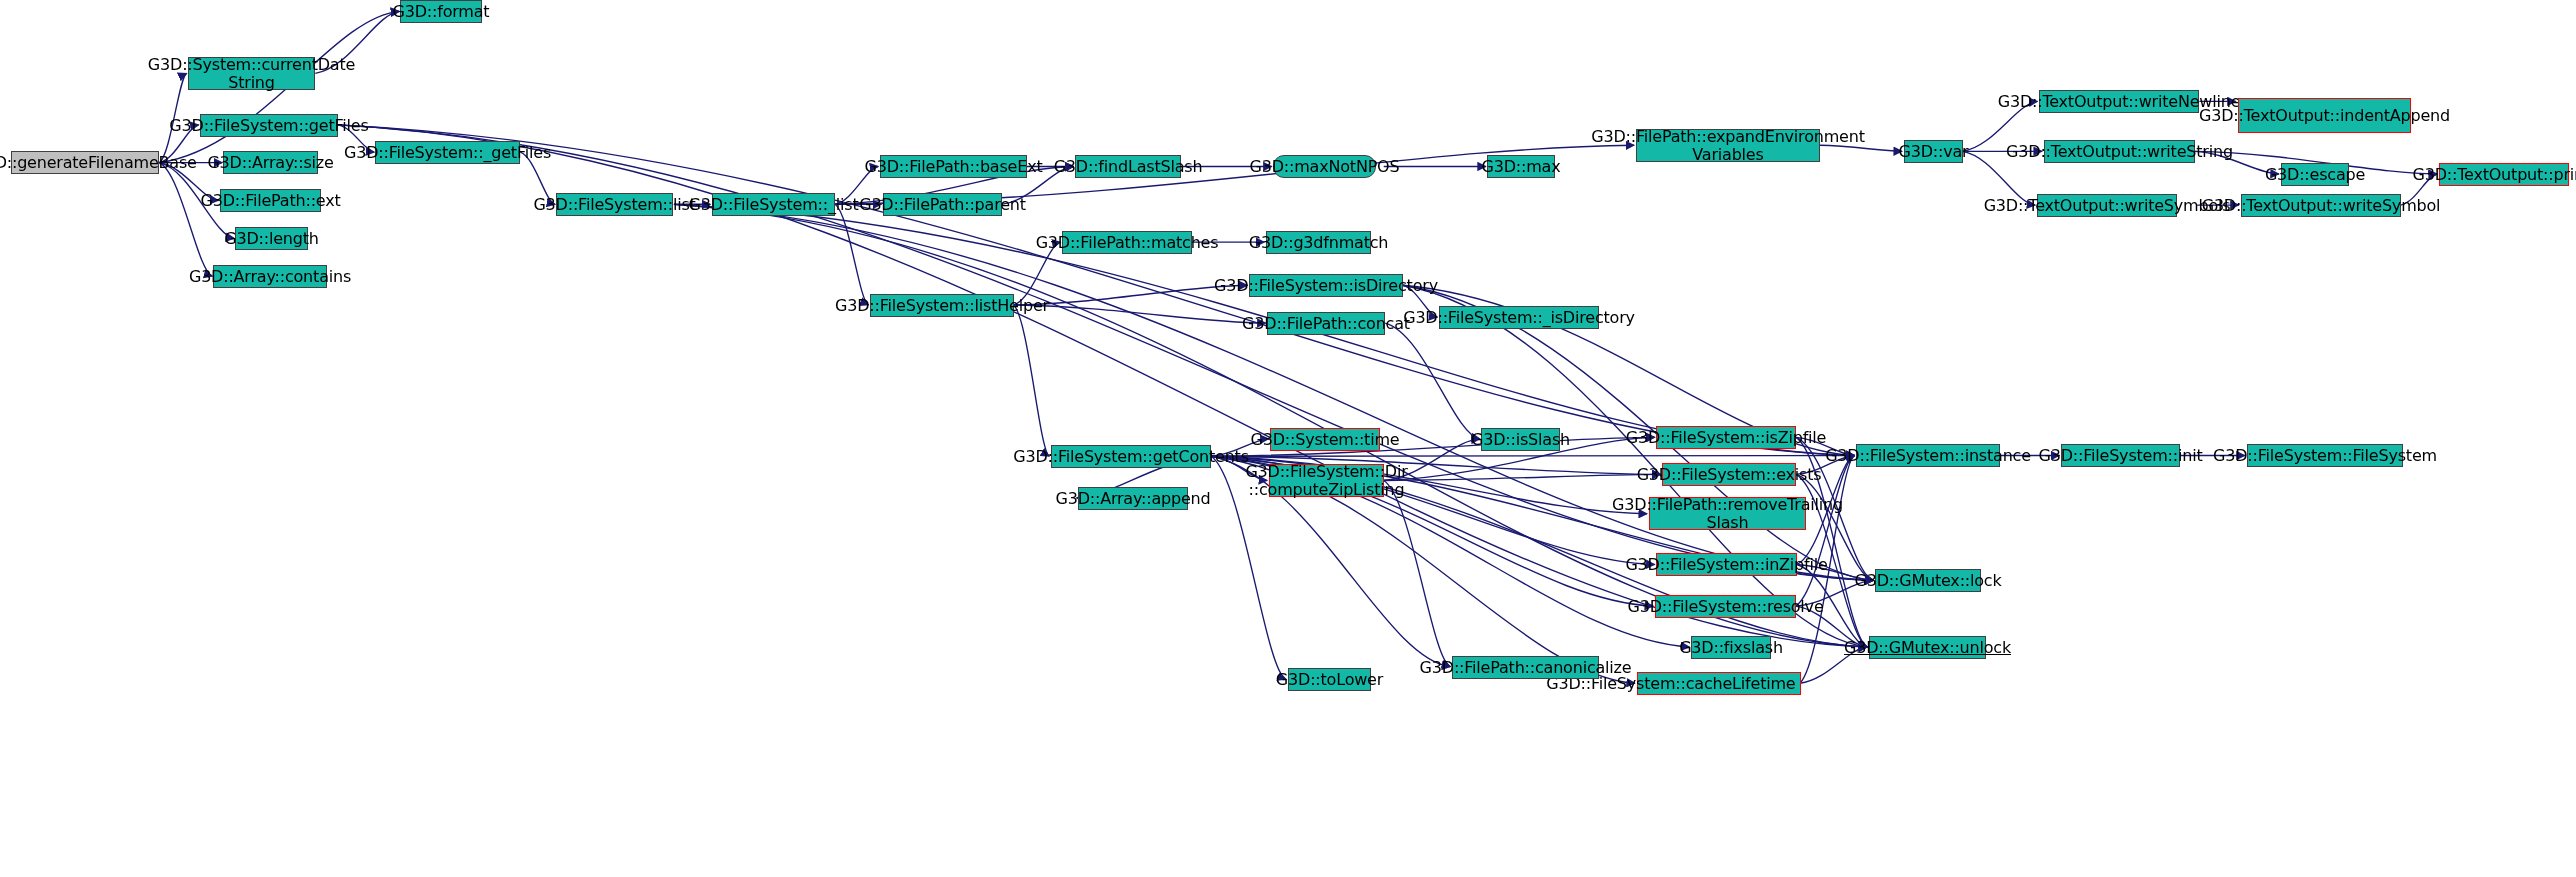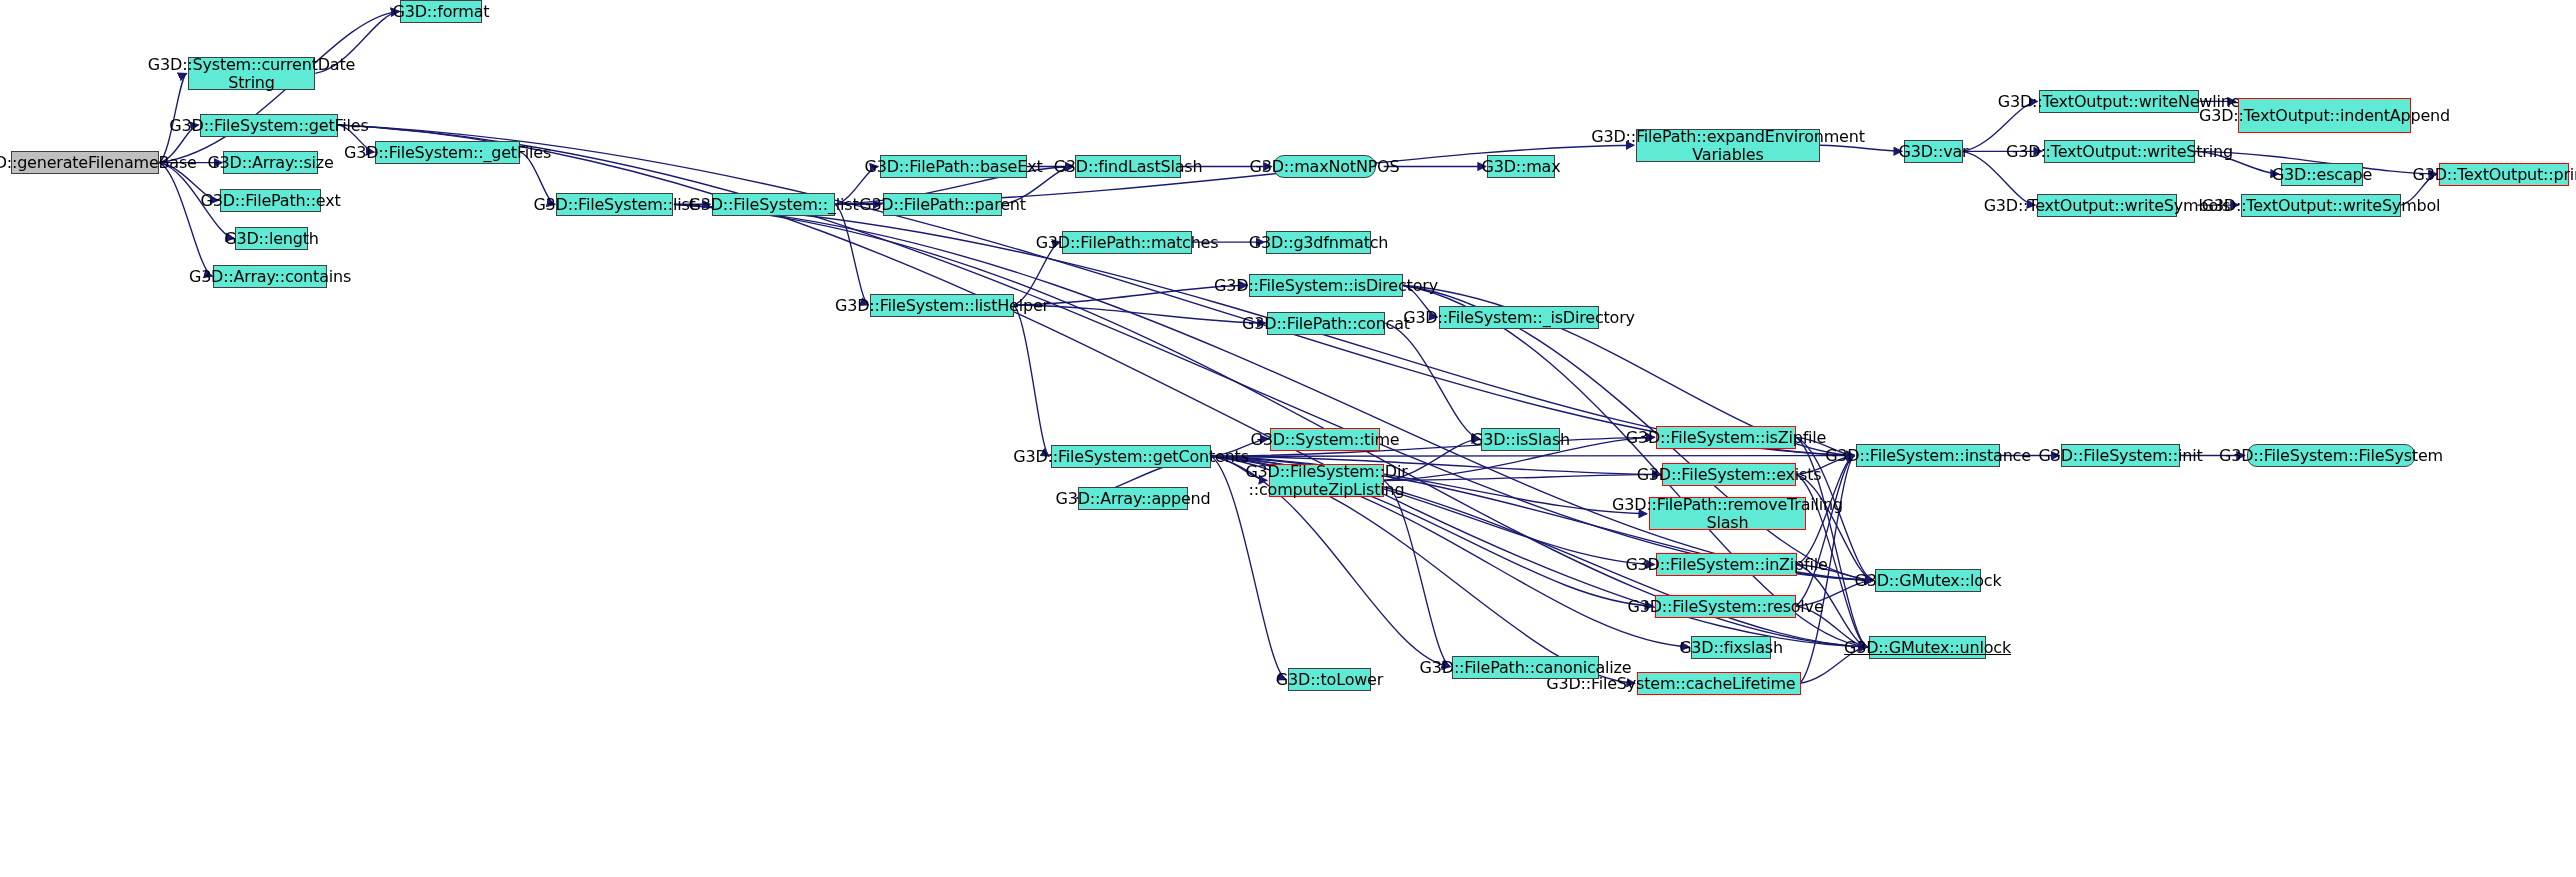--- a/index.html
+++ b/index.html
@@ -22,21 +22,21 @@
     height: 877px;
     pointer-events: none;
   }
   .node {
     position: absolute;
     box-sizing: border-box;
     display: flex;
     align-items: center;
     justify-content: center;
     text-align: center;
-    background: #5eead4;
+    background: #14b8a6;
     border: 1.5px solid #404040;
     color: #000000;
     font-size: 16px;
     line-height: 1.12;
     letter-spacing: -0.2px;
     white-space: pre-line;
     z-index: 5;
   }
   .node.red {
     border-color: #ff0000;
@@ -158,21 +158,21 @@
       <div class="node" style="left: 1075px; top: 155px; width: 106px; height: 23px;"><span>G3D::findLastSlash</span></div>
       <div class="node" style="left: 1273px; top: 155px; width: 103px; height: 23px; border-radius: 11px;"><span>G3D::maxNotNPOS</span></div>
       <div class="node" style="left: 1487px; top: 155px; width: 68px; height: 23px;"><span>G3D::max</span></div>
       <div class="node" style="left: 1636px; top: 129px; width: 184px; height: 33px;"><span>G3D::FilePath::expandEnvironment
 Variables</span></div>
       <div class="node" style="left: 1904px; top: 140px; width: 59px; height: 23px;"><span>G3D::var</span></div>
       <div class="node" style="left: 2039px; top: 90px; width: 160px; height: 23px;"><span>G3D::TextOutput::writeNewline</span></div>
       <div class="node" style="left: 2044px; top: 140px; width: 151px; height: 23px;"><span>G3D::TextOutput::writeString</span></div>
       <div class="node" style="left: 2037px; top: 194px; width: 140px; height: 23px;"><span>G3D::TextOutput::writeSymbols</span></div>
       <div class="node red" style="left: 2238px; top: 98px; width: 173px; height: 35px;"><span>G3D::TextOutput::indentAppend</span></div>
-      <div class="node" style="left: 2281px; top: 163px; width: 82px; height: 23px;"><span>G3D::escape</span></div>
+      <div class="node" style="left: 2281px; top: 163px; width: 68px; height: 23px;"><span>G3D::escape</span></div>
       <div class="node" style="left: 2241px; top: 194px; width: 160px; height: 23px;"><span>G3D::TextOutput::writeSymbol</span></div>
       <div class="node red" style="left: 2439px; top: 163px; width: 130px; height: 23px;"><span>G3D::TextOutput::printf</span></div>
       <div class="node" style="left: 1062px; top: 231px; width: 130px; height: 23px;"><span>G3D::FilePath::matches</span></div>
       <div class="node" style="left: 1266px; top: 231px; width: 105px; height: 23px;"><span>G3D::g3dfnmatch</span></div>
       <div class="node" style="left: 870px; top: 294px; width: 144px; height: 23px;"><span>G3D::FileSystem::listHelper</span></div>
       <div class="node" style="left: 1249px; top: 274px; width: 154px; height: 23px;"><span>G3D::FileSystem::isDirectory</span></div>
       <div class="node" style="left: 1267px; top: 312px; width: 118px; height: 23px;"><span>G3D::FilePath::concat</span></div>
       <div class="node" style="left: 1439px; top: 306px; width: 160px; height: 23px;"><span>G3D::FileSystem::_isDirectory</span></div>
       <div class="node" style="left: 1051px; top: 445px; width: 160px; height: 23px;"><span>G3D::FileSystem::getContents</span></div>
       <div class="node" style="left: 1078px; top: 487px; width: 110px; height: 23px;"><span>G3D::Array::append</span></div>
@@ -187,16 +187,16 @@
       <div class="node red" style="left: 1656px; top: 553px; width: 141px; height: 23px;"><span>G3D::FileSystem::inZipfile</span></div>
       <div class="node red" style="left: 1655px; top: 595px; width: 141px; height: 23px;"><span>G3D::FileSystem::resolve</span></div>
       <div class="node" style="left: 1691px; top: 636px; width: 80px; height: 23px;"><span>G3D::fixslash</span></div>
       <div class="node red" style="left: 1637px; top: 672px; width: 164px; height: 23px; justify-content: flex-end;"><span>G3D::FileSystem::cacheLifetime</span></div>
       <div class="node" style="left: 1288px; top: 668px; width: 83px; height: 23px;"><span>G3D::toLower</span></div>
       <div class="node" style="left: 1452px; top: 656px; width: 147px; height: 23px;"><span>G3D::FilePath::canonicalize</span></div>
       <div class="node" style="left: 1856px; top: 444px; width: 144px; height: 23px;"><span>G3D::FileSystem::instance</span></div>
       <div class="node" style="left: 1875px; top: 569px; width: 106px; height: 23px;"><span>G3D::GMutex::lock</span></div>
       <div class="node" style="left: 1869px; top: 636px; width: 117px; height: 23px; text-decoration: underline;"><span>G3D::GMutex::unlock</span></div>
       <div class="node" style="left: 2061px; top: 444px; width: 119px; height: 23px;"><span>G3D::FileSystem::init</span></div>
-      <div class="node" style="left: 2247px; top: 444px; width: 168px; height: 23px; border-radius: 10px;"><span>G3D::FileSystem::FileSystem</span></div>
+      <div class="node" style="left: 2247px; top: 444px; width: 156px; height: 23px;"><span>G3D::FileSystem::FileSystem</span></div>
     </div>
 </div>
 
 
 </body></html>

